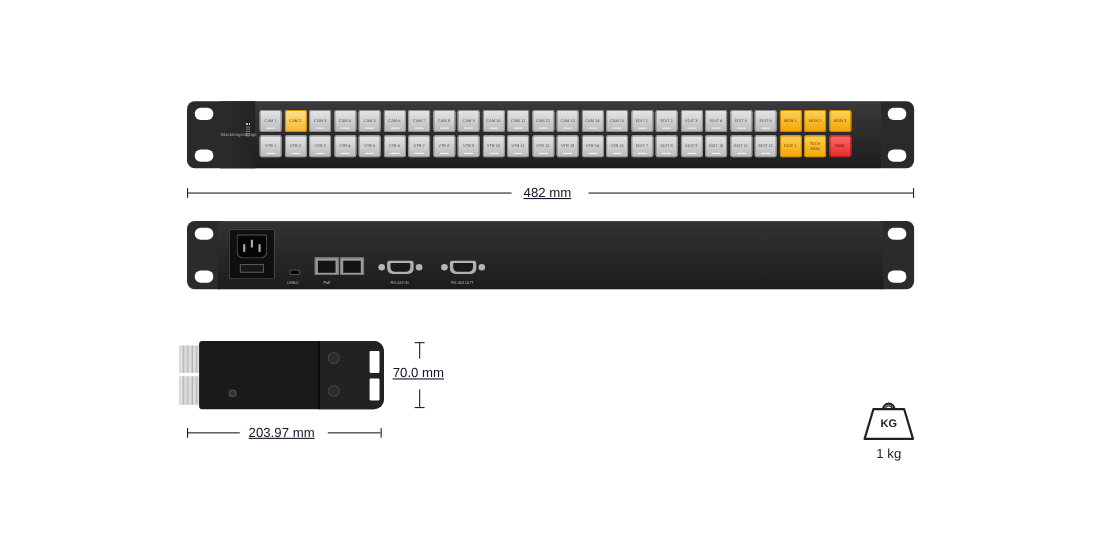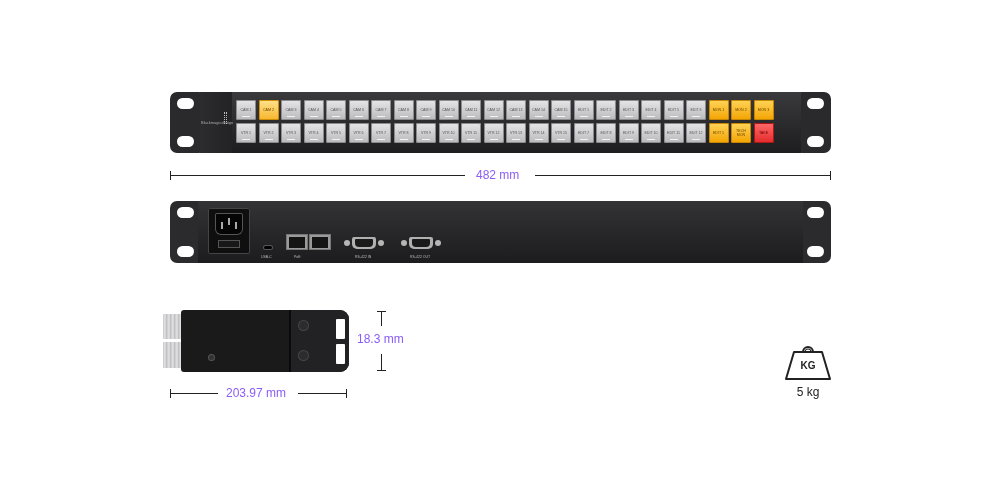--- a/index.html
+++ b/index.html
@@ -53,21 +53,21 @@
   }
   .key.amber { background: linear-gradient(to bottom, #ffd45a, #f3a300); box-shadow: inset 0 0 0 1px #c98600; color: #6a4300; }
   .key.amber-lit { background: linear-gradient(to bottom, #ffe38f, #f7b52b); box-shadow: inset 0 0 0 1px #d08d00; color: #6a4300; }
   .key.red { background: linear-gradient(to bottom, #ff6a6a, #e22a2a); box-shadow: inset 0 0 0 1px #b01818; color: #6d0000; }
   .key.amber::after, .key.red::after, .key.amber-lit::after { display: none; }
 
   
   .dim-h { position: absolute; height: 1px; background: #222; }
   .tick-v { position: absolute; width: 1px; background: #222; }
   .tick-h { position: absolute; height: 1px; background: #222; }
-  .dim-label { position: absolute; font-size: 12px; color: #8b5cf6; white-space: nowrap; background: #fff; }
+  .dim-label { position: absolute; font-size: 12px; color: #0f172a; white-space: nowrap; background: #fff; text-decoration: underline; }
 
   
   .rear { position: absolute; left: 170px; top: 201px; width: 661px; height: 62px; }
   .rear-body {
     position: absolute; left: 28px; right: 28px; top: 0; height: 62px;
     background: linear-gradient(to bottom, #333336 0%, #1c1c1e 100%);
   }
   .rear .ear { height: 62px; background: #2b2b2d; }
   .iec {
     position: absolute; left: 10px; top: 7px; width: 42px; height: 46px; background: #0f0f10;
@@ -112,21 +112,21 @@
   .side .body {
     position: absolute; left: 18px; top: 0; width: 168px; height: 62px; background: #1a1a1b;
     border-radius: 3px 9px 9px 3px;
   }
   .side .bracket { position: absolute; left: 108px; top: 0; width: 60px; height: 62px; background: #222224; border-left: 2px solid #0a0a0a; border-radius: 0 9px 9px 0; }
   .side .screw { position: absolute; left: 117px; width: 11px; height: 11px; border-radius: 50%; background: #2c2c2e; box-shadow: inset 0 0 0 1px #444; }
   .side .slot { position: absolute; left: 155px; width: 9px; height: 20px; background: #fff; border-radius: 1px; }
   .side .smallscrew { position: absolute; left: 28px; top: 45px; width: 5px; height: 5px; border-radius: 50%; background: #333; box-shadow: 0 0 0 1px #555; }
 
   
-  .weight { position: absolute; left: 784px; top: 341px; width: 48px; height: 70px; }
+  .weight { position: absolute; left: 784px; top: 361px; width: 48px; height: 70px; }
   .weight svg { position: absolute; left: 0; top: 0; }
   .weight .kg-icon-text {
     position: absolute; left: 0; top: 19px; width: 48px; text-align: center; font-size: 10px; font-weight: bold; color: #222;
   }
   .weight .value { position: absolute; left: 0; top: 44px; width: 48px; text-align: center; font-size: 12px; color: #222; }
 </style>
 </head>
 <body>
 
 <div class="front">
@@ -254,31 +254,31 @@
     <div class="bracket"></div>
     <div class="screw" style="top:10px;"></div>
     <div class="screw" style="top:40px;"></div>
     <div class="slot" style="top:9px;"></div>
     <div class="slot" style="top:34px;"></div>
   </div>
 </div>
 
 <div class="tick-h" style="left:377px; top:311px; width:9px;"></div>
 <div class="tick-v" style="left:381px; top:311px; height:15px;"></div>
-<div class="dim-label" style="left:357px; top:332px;">18.3 mm</div>
+<div class="dim-label" style="left:357px; top:332px;">70.0 mm</div>
 <div class="tick-v" style="left:381px; top:354px; height:16px;"></div>
 <div class="tick-h" style="left:377px; top:370px; width:9px;"></div>
 
 <div class="tick-v" style="left:170px; top:389px; height:9px;"></div>
 <div class="dim-h" style="left:170px; top:393px; width:48px;"></div>
 <div class="dim-label" style="left:226px; top:386px;">203.97 mm</div>
 <div class="dim-h" style="left:298px; top:393px; width:48px;"></div>
 <div class="tick-v" style="left:346px; top:389px; height:9px;"></div>
 
 <div class="weight">
   <svg width="48" height="40" viewBox="0 0 48 40">
     <path d="M19 11 a5 5 0 1 1 10 0" fill="none" stroke="#222" stroke-width="2"></path>
     <path d="M21 11 a3 3 0 1 1 6 0" fill="none" stroke="#222" stroke-width="1.2"></path>
     <path d="M10 11 L38 11 L46 38 L2 38 Z" fill="none" stroke="#222" stroke-width="2" stroke-linejoin="round"></path>
   </svg>
   <div class="kg-icon-text">KG</div>
-  <div class="value">5 kg</div>
+  <div class="value">1 kg</div>
 </div>
 
 </body></html>

